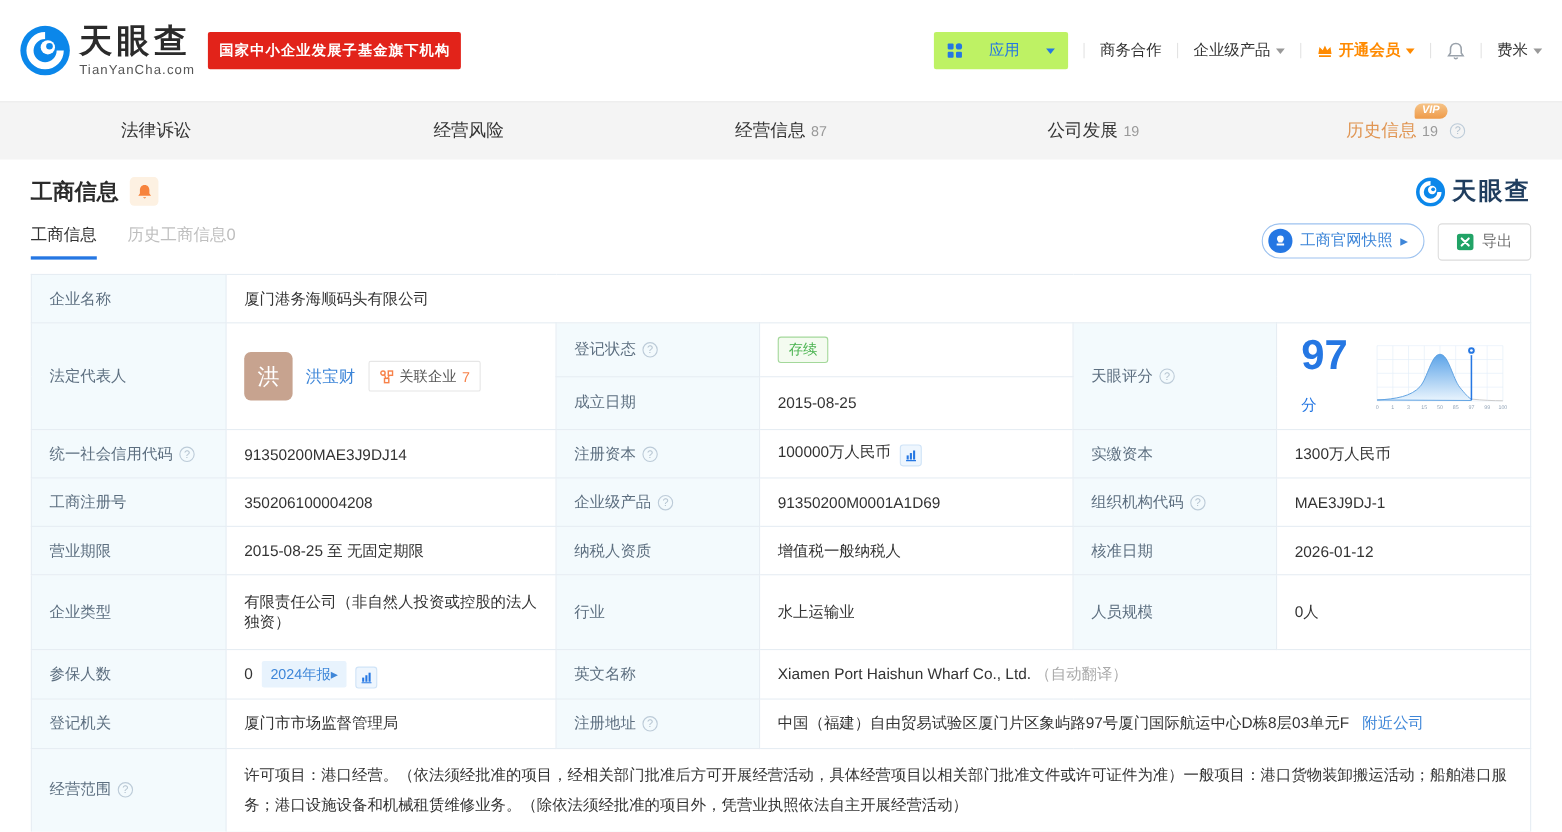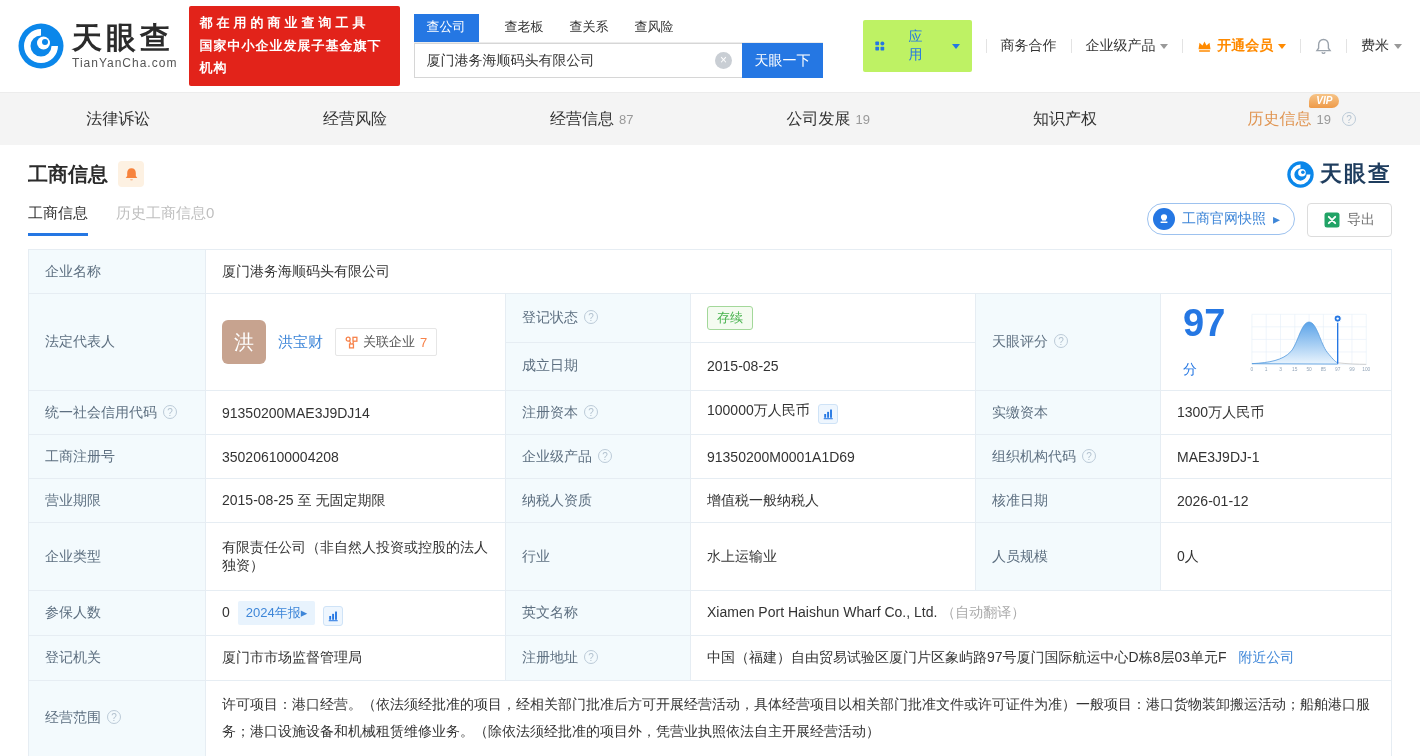--- a/index.html
+++ b/index.html
@@ -115,37 +115,21 @@
       <path d="M23 6 A17 17 0 1 0 40 23 L33.5 23 A10.5 10.5 0 1 1 23 12.5 Z" fill="#fff"></path>
       <circle cx="25.5" cy="20" r="6.5" fill="#fff"></circle>
       <circle cx="27" cy="19" r="3" fill="#0b87ea"></circle>
     </svg>
     <span class="logo-txt">
       <span class="logo-cn">天眼查</span>
       <span class="logo-en">TianYanCha.com</span>
     </span>
   </div>
   <div class="slogan">
-    <div class="l1">都在用的商业查询工具</div>
     <div class="l2">国家中小企业发展子基金旗下机构</div>
-  </div>
-  <div class="search">
-    <div class="stabs">
-      <span class="stab on">查公司</span>
-      <span class="stab">查老板</span>
-      <span class="stab">查关系</span>
-      <span class="stab">查风险</span>
-    </div>
-    <div class="srow">
-      <span class="sinput">
-        <input type="text" value="厦门港务海顺码头有限公司" style="">
-        <span class="clear">×</span>
-      </span>
-      <button class="sbtn">天眼一下</button>
-    </div>
   </div>
   <div class="hdr-r">
     <span class="chip">
       <svg width="14" height="14" viewBox="0 0 14 14">
         <rect x="0.5" y="0.5" width="5.4" height="5.4" rx="1" fill="#2577e3"></rect>
         <circle cx="10.8" cy="3.2" r="2.9" fill="#2577e3"></circle>
         <rect x="0.5" y="8.1" width="5.4" height="5.4" rx="1" fill="#2577e3"></rect>
         <rect x="8.1" y="8.1" width="5.4" height="5.4" rx="1" fill="#2577e3"></rect>
       </svg>
       <span>应用</span>
@@ -188,23 +172,20 @@
   <div class="mtab">
     <span>经营风险</span>
   </div>
   <div class="mtab">
     <span>经营信息</span>
     <span class="cnt">87</span>
   </div>
   <div class="mtab">
     <span>公司发展</span>
     <span class="cnt">19</span>
-  </div>
-  <div class="mtab">
-    <span>知识产权</span>
   </div>
   <div class="mtab hist">
     <span class="rel">
       <span>历史信息</span>
       <span class="vip-pill">VIP</span>
     </span>
     <span class="cnt">19</span>
     <span class="help">?</span>
   </div>
 </div>

